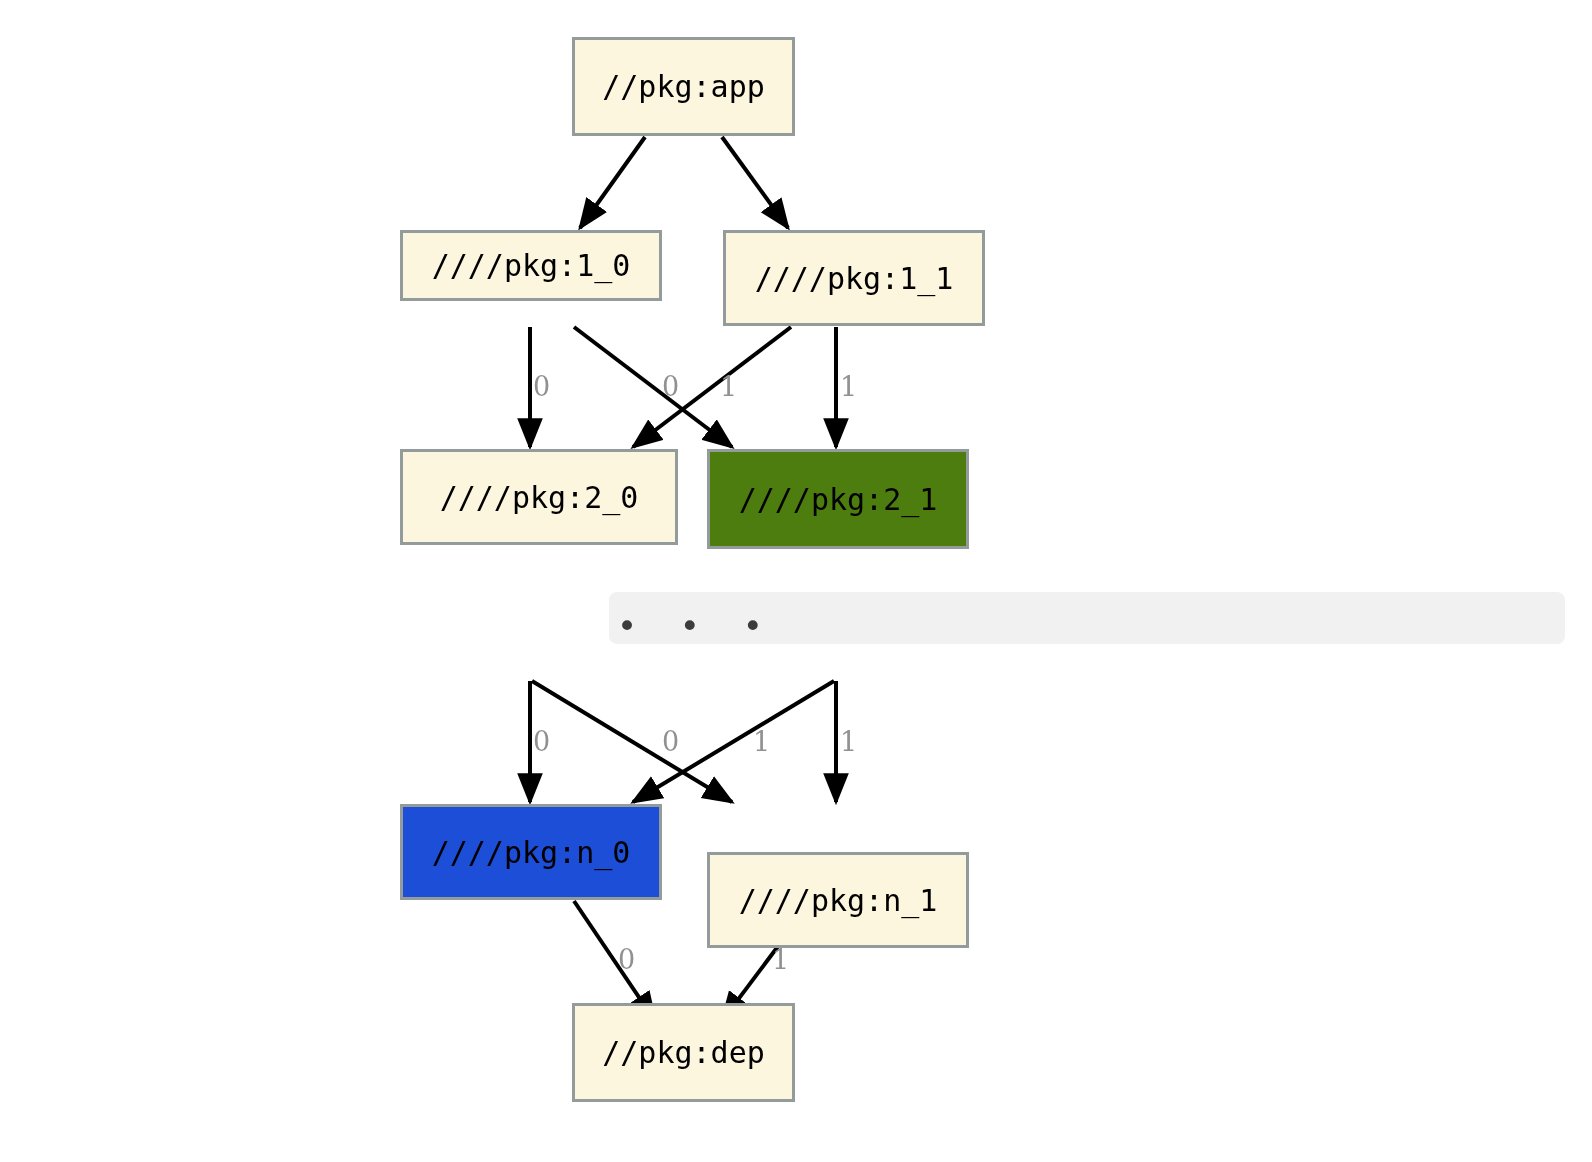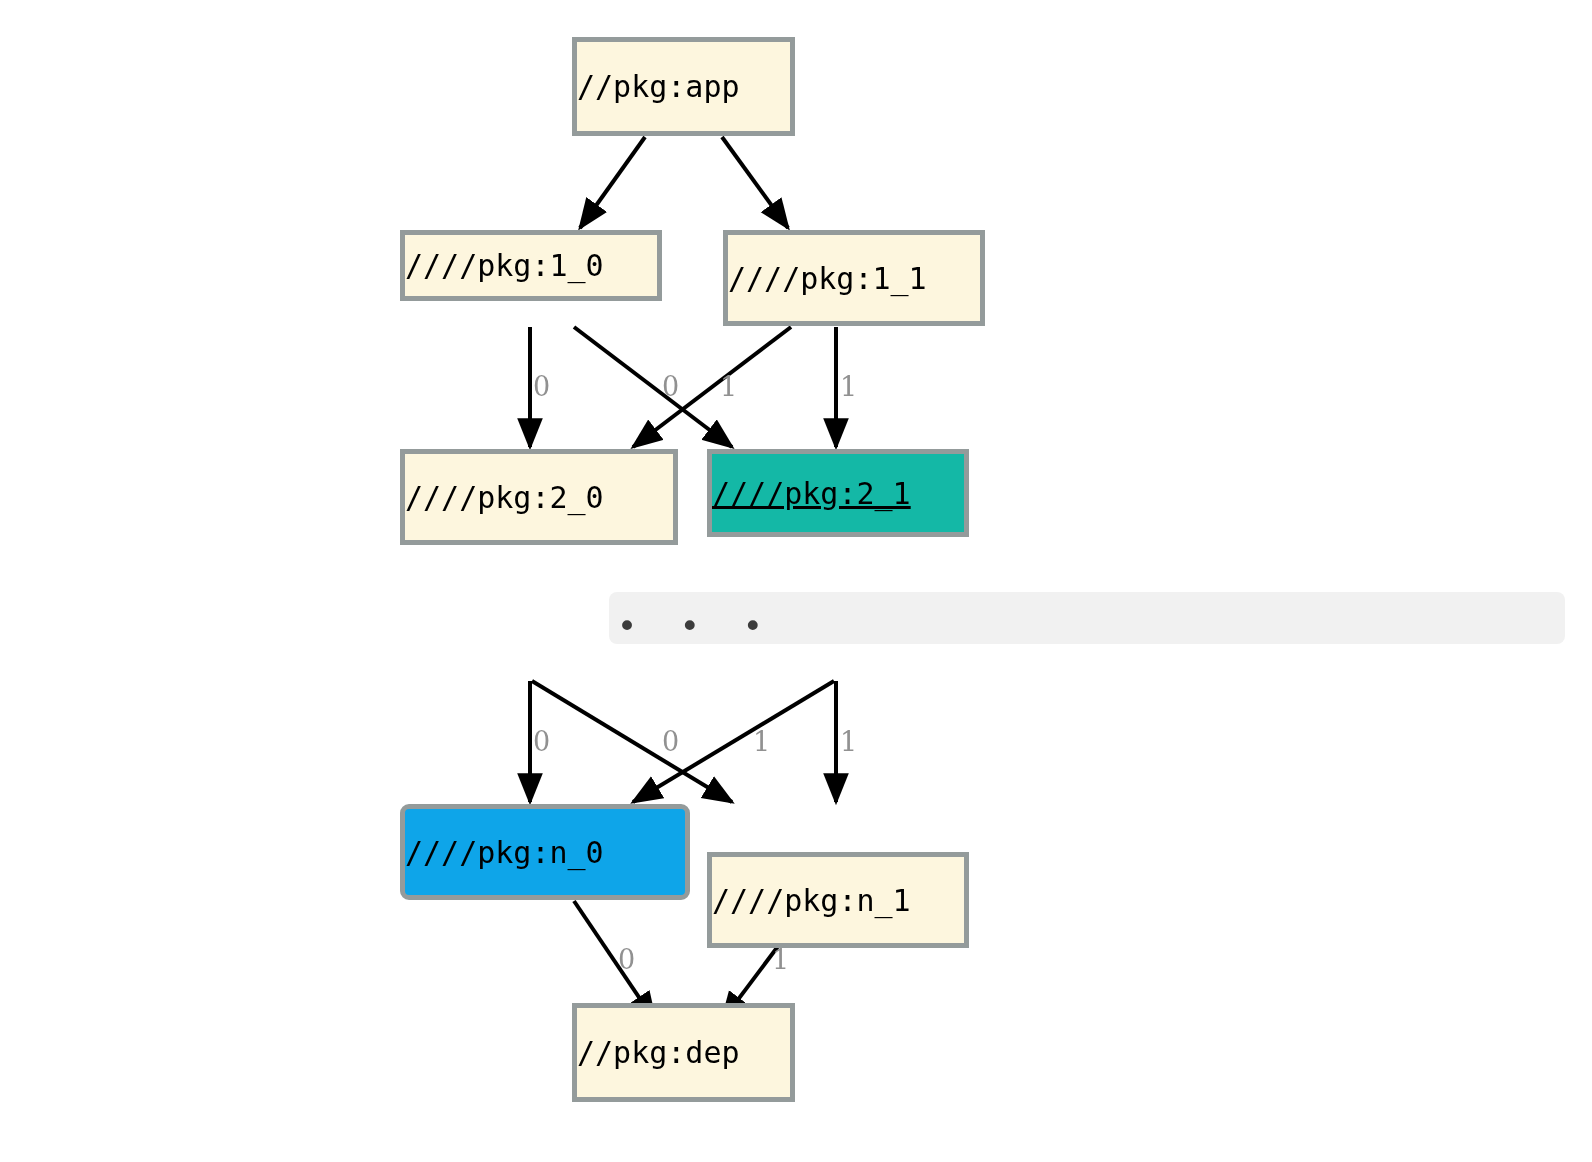--- a/index.html
+++ b/index.html
@@ -19,24 +19,24 @@
     position: absolute;
     top: 0;
     left: 0;
     width: 1592px;
     height: 1162px;
   }
   .node-box {
     position: absolute;
     box-sizing: border-box;
     background: #fdf6de;
-    border: 5px solid #84cc16;
+    border: 3px solid #84cc16;
     display: flex;
     align-items: center;
-    justify-content: flex-start;
+    justify-content: center;
   }
   .node-label {
     font-family: "DejaVu Sans Mono", monospace;
     font-size: 30px;
     color: #000000;
     letter-spacing: 0px;
     white-space: pre;
   }
   .ellipsis-band {
     position: absolute;
@@ -97,24 +97,24 @@
       </div>
       <div class="node-box" style="left: 400px; top: 230px; width: 262px; height: 71px; background: rgb(253, 246, 222); border-color: rgb(148, 155, 155);">
         <span class="node-label">////pkg:1_0</span>
       </div>
       <div class="node-box" style="left: 723px; top: 230px; width: 262px; height: 96px; background: rgb(253, 246, 222); border-color: rgb(148, 155, 155);">
         <span class="node-label">////pkg:1_1</span>
       </div>
       <div class="node-box" style="left: 400px; top: 449px; width: 278px; height: 96px; background: rgb(253, 246, 222); border-color: rgb(148, 155, 155);">
         <span class="node-label">////pkg:2_0</span>
       </div>
-      <div class="node-box" style="left: 707px; top: 449px; width: 262px; height: 88px; background: #14b8a6; border-color: rgb(148, 155, 155); text-decoration: underline;">
+      <div class="node-box" style="left: 707px; top: 449px; width: 262px; height: 100px; background: #4d7c0f; border-color: rgb(148, 155, 155);">
         <span class="node-label">////pkg:2_1</span>
       </div>
-      <div class="node-box" style="left: 400px; top: 804px; width: 290px; height: 96px; background: #0ea5e9; border-color: rgb(148, 155, 155); border-radius: 9px;">
+      <div class="node-box" style="left: 400px; top: 804px; width: 262px; height: 96px; background: #1d4ed8; border-color: rgb(148, 155, 155);">
         <span class="node-label">////pkg:n_0</span>
       </div>
       <div class="node-box" style="left: 707px; top: 804px; width: 262px; height: 96px; background: rgb(253, 246, 222); border-color: rgb(148, 155, 155); margin-top: 48px;">
         <span class="node-label">////pkg:n_1</span>
       </div>
       <div class="node-box" style="left: 572px; top: 1003px; width: 223px; height: 99px; background: rgb(253, 246, 222); border-color: rgb(148, 155, 155);">
         <span class="node-label">//pkg:dep</span>
       </div>
     </div>
 

